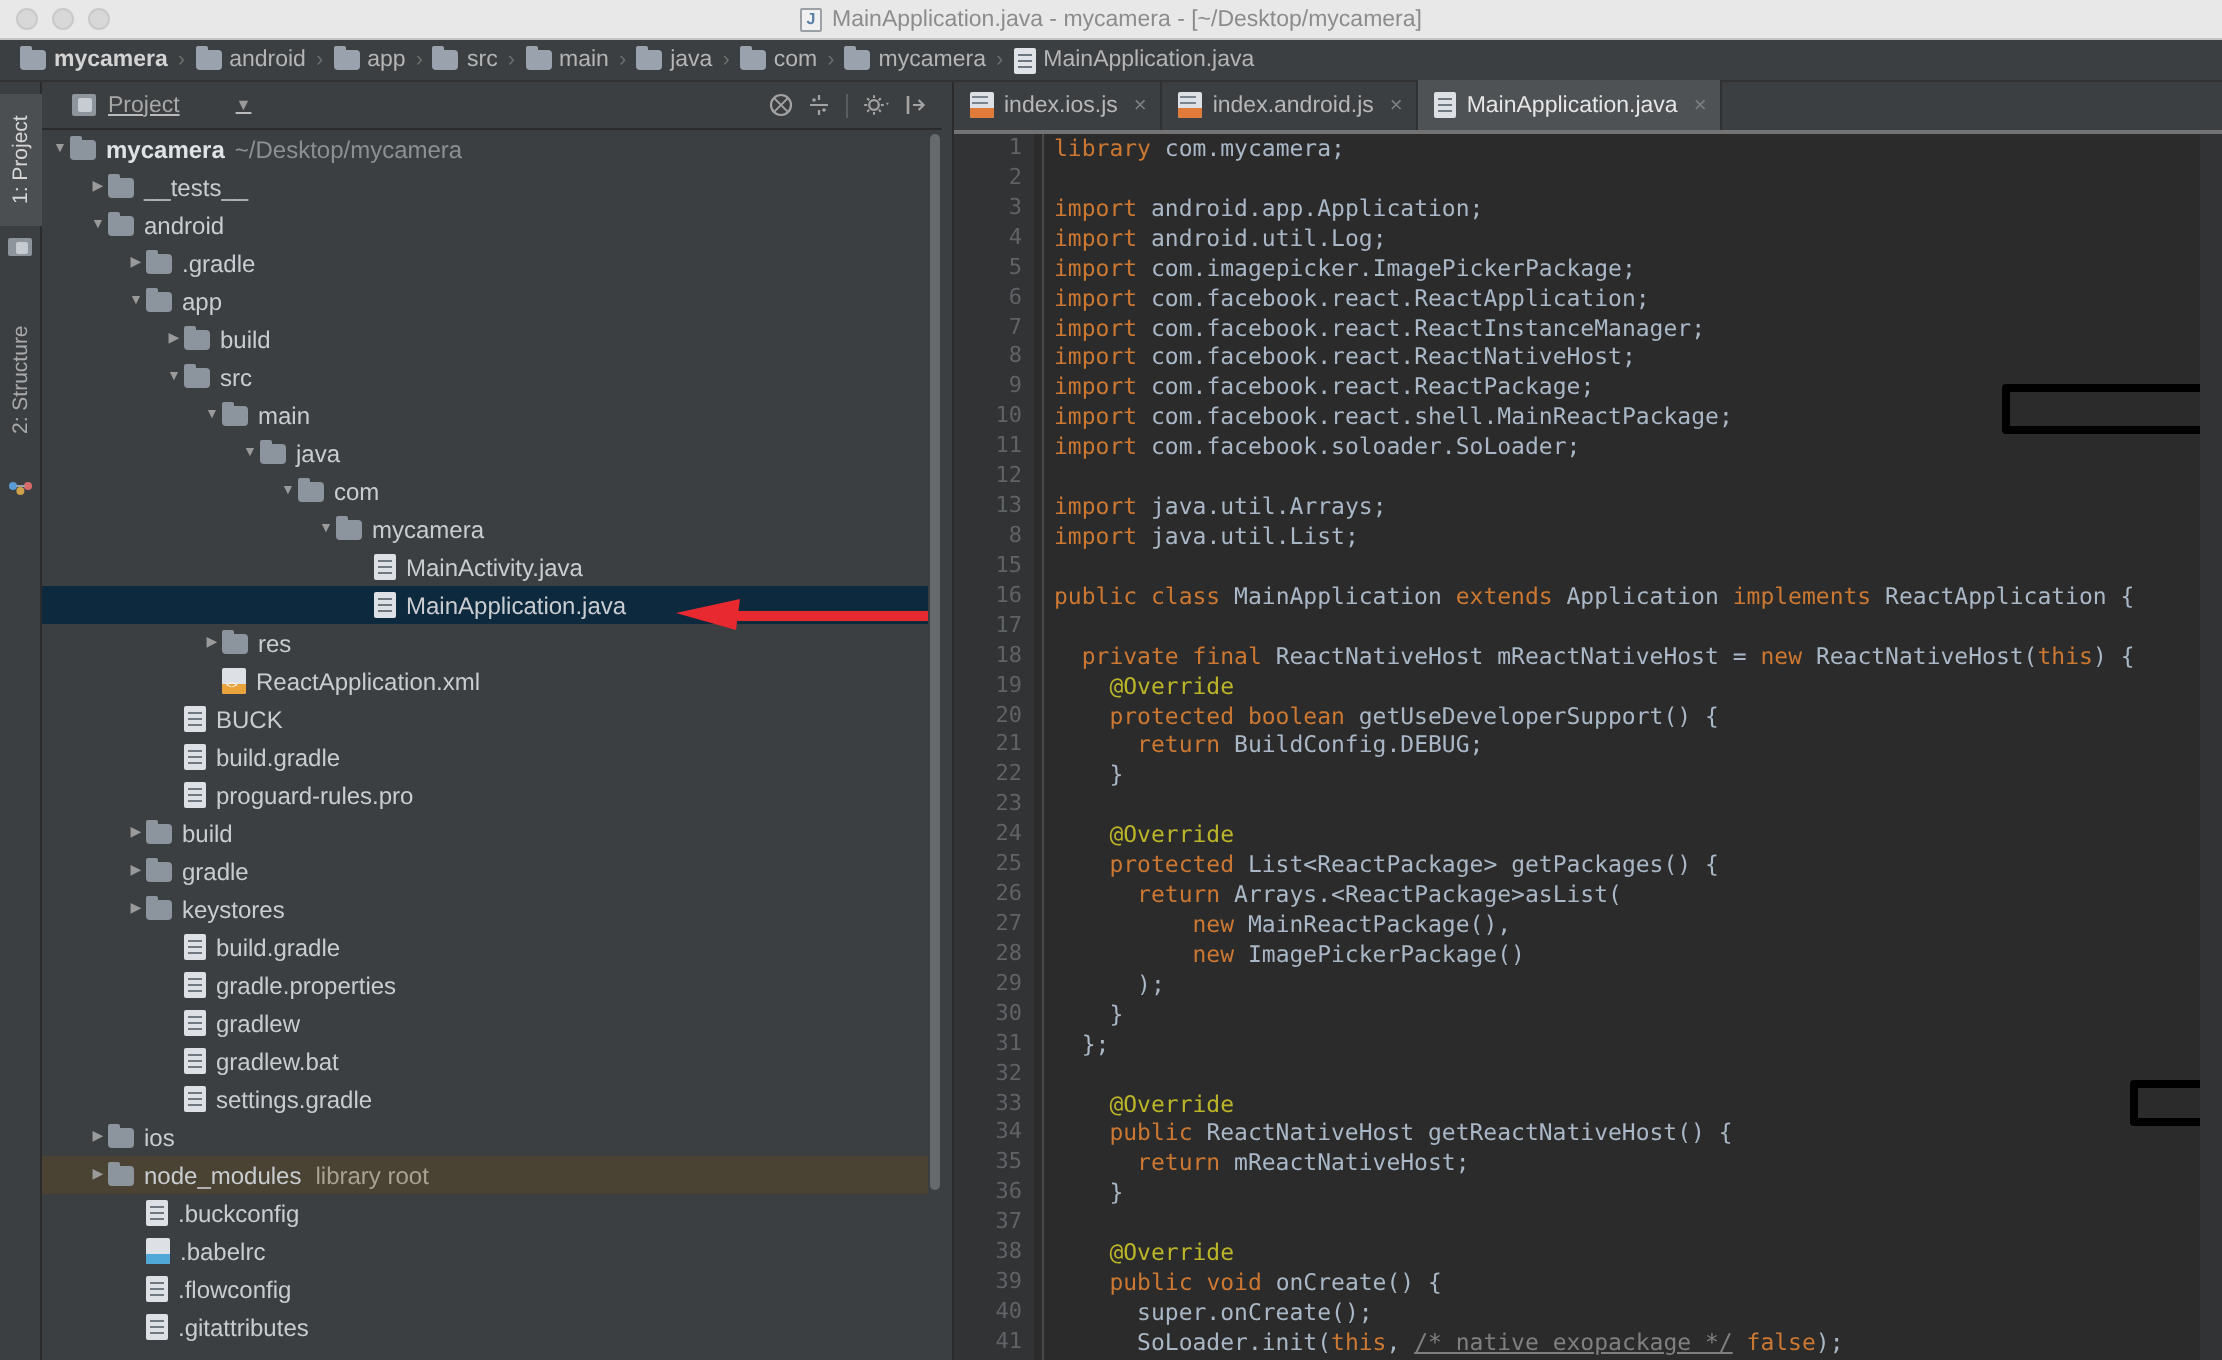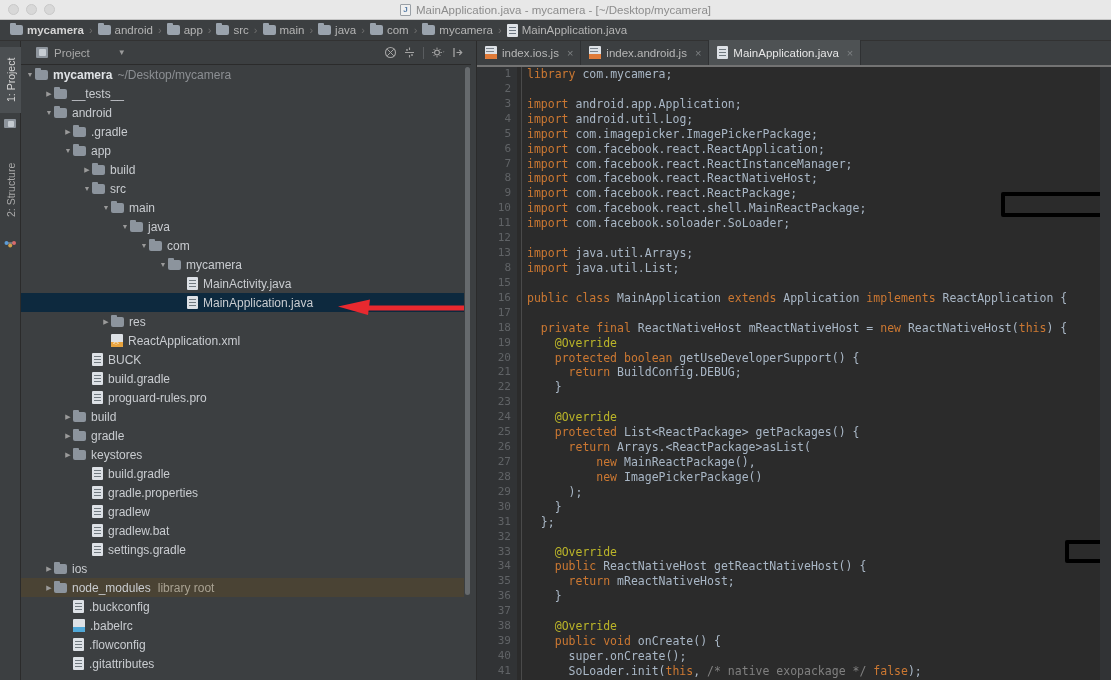--- a/index.html
+++ b/index.html
@@ -78,20 +78,21 @@
   #vtab-structure { top:112px; height:74px; }
   #favicon-bot {
     position:absolute; left:4px; top:196px; width:13px; height:11px;
   }
 
   
   #projhdr {
     position:absolute; left:21px; top:41px; width:450px; height:24px;
     background:#3c3f41; display:flex; 
     border-bottom:1px solid #2b2b2b;
+    text-decoration:underline;
   }
   #proj-label {
     display:flex; align-items:center; gap:6px; padding-left:15px;
     font-size:11.5px; color:#a8a8a8;
   }
   .proj-ic {
     width:12px; height:11px; background:#8e959d; border-radius:1px;
     position:relative;
   }
   .proj-ic:after { content:''; position:absolute; left:3px; top:2px;
@@ -214,21 +215,21 @@
   }
   #code {
     position:absolute; left:50px; top:0; width:584px; height:613px;
     font-family:"DejaVu Sans Mono", monospace;
     font-size:11.5px;
   }
   #code .cl { height:14.93px; line-height:14.93px; white-space:pre; }
   .kw { color:#cc7832; }
   .pl { color:#a9b7c6; }
   .an { color:#bbb529; }
-  .cm { color:#808080; }
+  .cm { color:#808080;text-decoration:underline; }
 
   
   .annbox {
     position:absolute; border:4px solid #000; border-radius:2px;
     pointer-events:none;
   }
   #annbox1 { left:524px; top:125px; width:328px; height:25px; }
   #annbox2 { left:588px; top:473px; width:292px; height:23px; }
 
   

